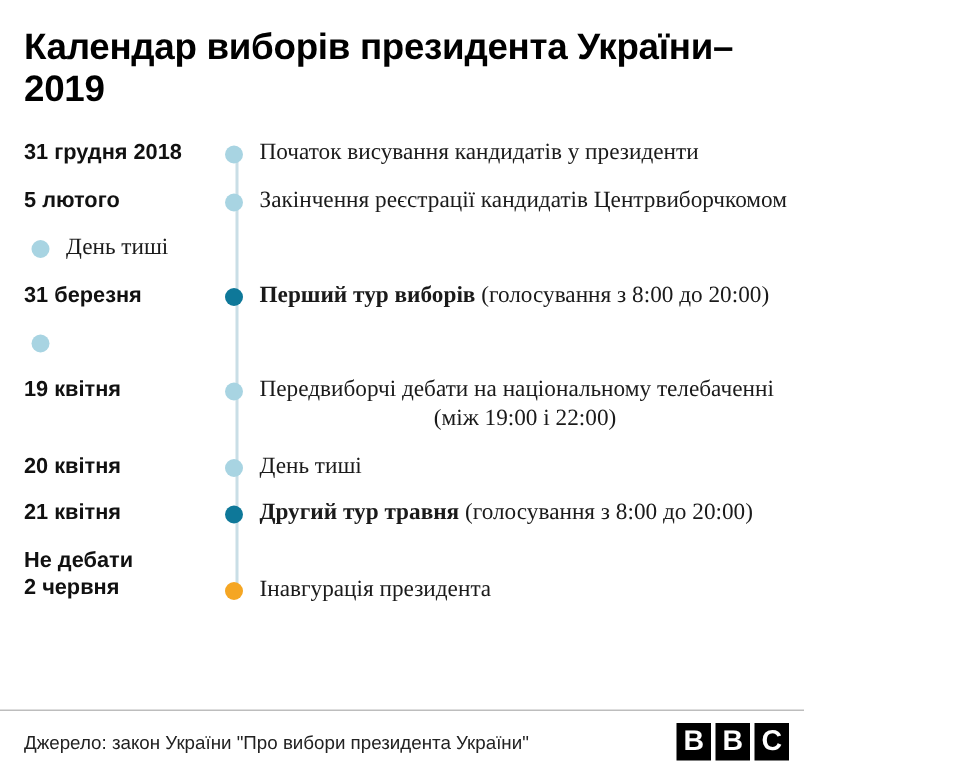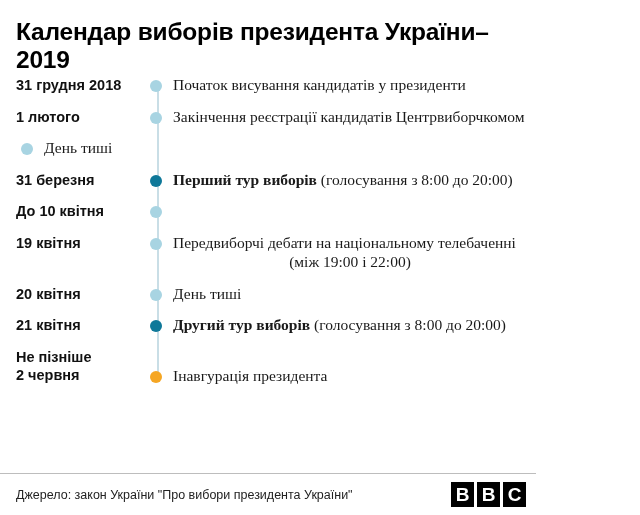--- a/index.html
+++ b/index.html
@@ -24,21 +24,21 @@
   .title {
     font-family: "Liberation Sans", sans-serif;
     font-weight: bold;
     font-size: 24.5px;
     color: #000000;
     padding: 18px 16px 0 16px;
     letter-spacing: -0.2px;
   }
   .timeline {
     position: relative;
-    margin-top: 0;
+    margin-top: 17px;
     padding-left: 16px;
   }
   
   .axis {
     position: absolute;
     left: 157px;
     top: 12px;
     bottom: 18px;
     width: 2px;
     background: #c9dee6;
@@ -146,21 +146,21 @@
 
     <div class="row">
       <div class="date">31 грудня 2018</div>
       <div class="dotcell">
           <span class="dot"></span>
         </div>
       <div class="desc"><span>Початок висування кандидатів у президенти</span></div>
     </div>
 
     <div class="row">
-      <div class="date">1 лютого</div>
+      <div class="date">5 лютого</div>
       <div class="dotcell">
           <span class="dot"></span>
         </div>
       <div class="desc"><span>Закінчення реєстрації кандидатів Центрвиборчкомом</span></div>
     </div>
 
     <div class="row">
       <div class="dotcell">
           <span class="dot"></span>
         </div>
@@ -169,21 +169,20 @@
 
     <div class="row">
       <div class="date">31 березня</div>
       <div class="dotcell">
           <span class="dot accent"></span>
         </div>
       <div class="desc"><b>Перший тур виборів</b><span> (голосування з 8:00 до 20:00)</span></div>
     </div>
 
     <div class="row">
-      <div class="date">До 10 квітня</div>
       <div class="dotcell">
           <span class="dot"></span>
         </div>
     </div>
 
     <div class="row tall">
       <div class="date">19 квітня</div>
       <div class="dotcell">
           <span class="dot"></span>
         </div>
@@ -199,27 +198,27 @@
           <span class="dot"></span>
         </div>
       <div class="desc"><span>День тиші</span></div>
     </div>
 
     <div class="row">
       <div class="date">21 квітня</div>
       <div class="dotcell">
           <span class="dot accent"></span>
         </div>
-      <div class="desc"><b>Другий тур виборів</b><span> (голосування з 8:00 до 20:00)</span></div>
+      <div class="desc"><b>Другий тур травня</b><span> (голосування з 8:00 до 20:00)</span></div>
     </div>
 
 
     <div class="row tall2">
       <div class="date">
-        <div>Не пізніше</div>
+        <div>Не дебати</div>
         <div>2 червня</div>
       </div>
       <div class="dotcell">
           <span class="dot final" style="top:25px;"></span>
         </div>
       <div class="desc" style="padding-top:20px;"><span>Інавгурація президента</span></div>
     </div>
 
   </div>
 

